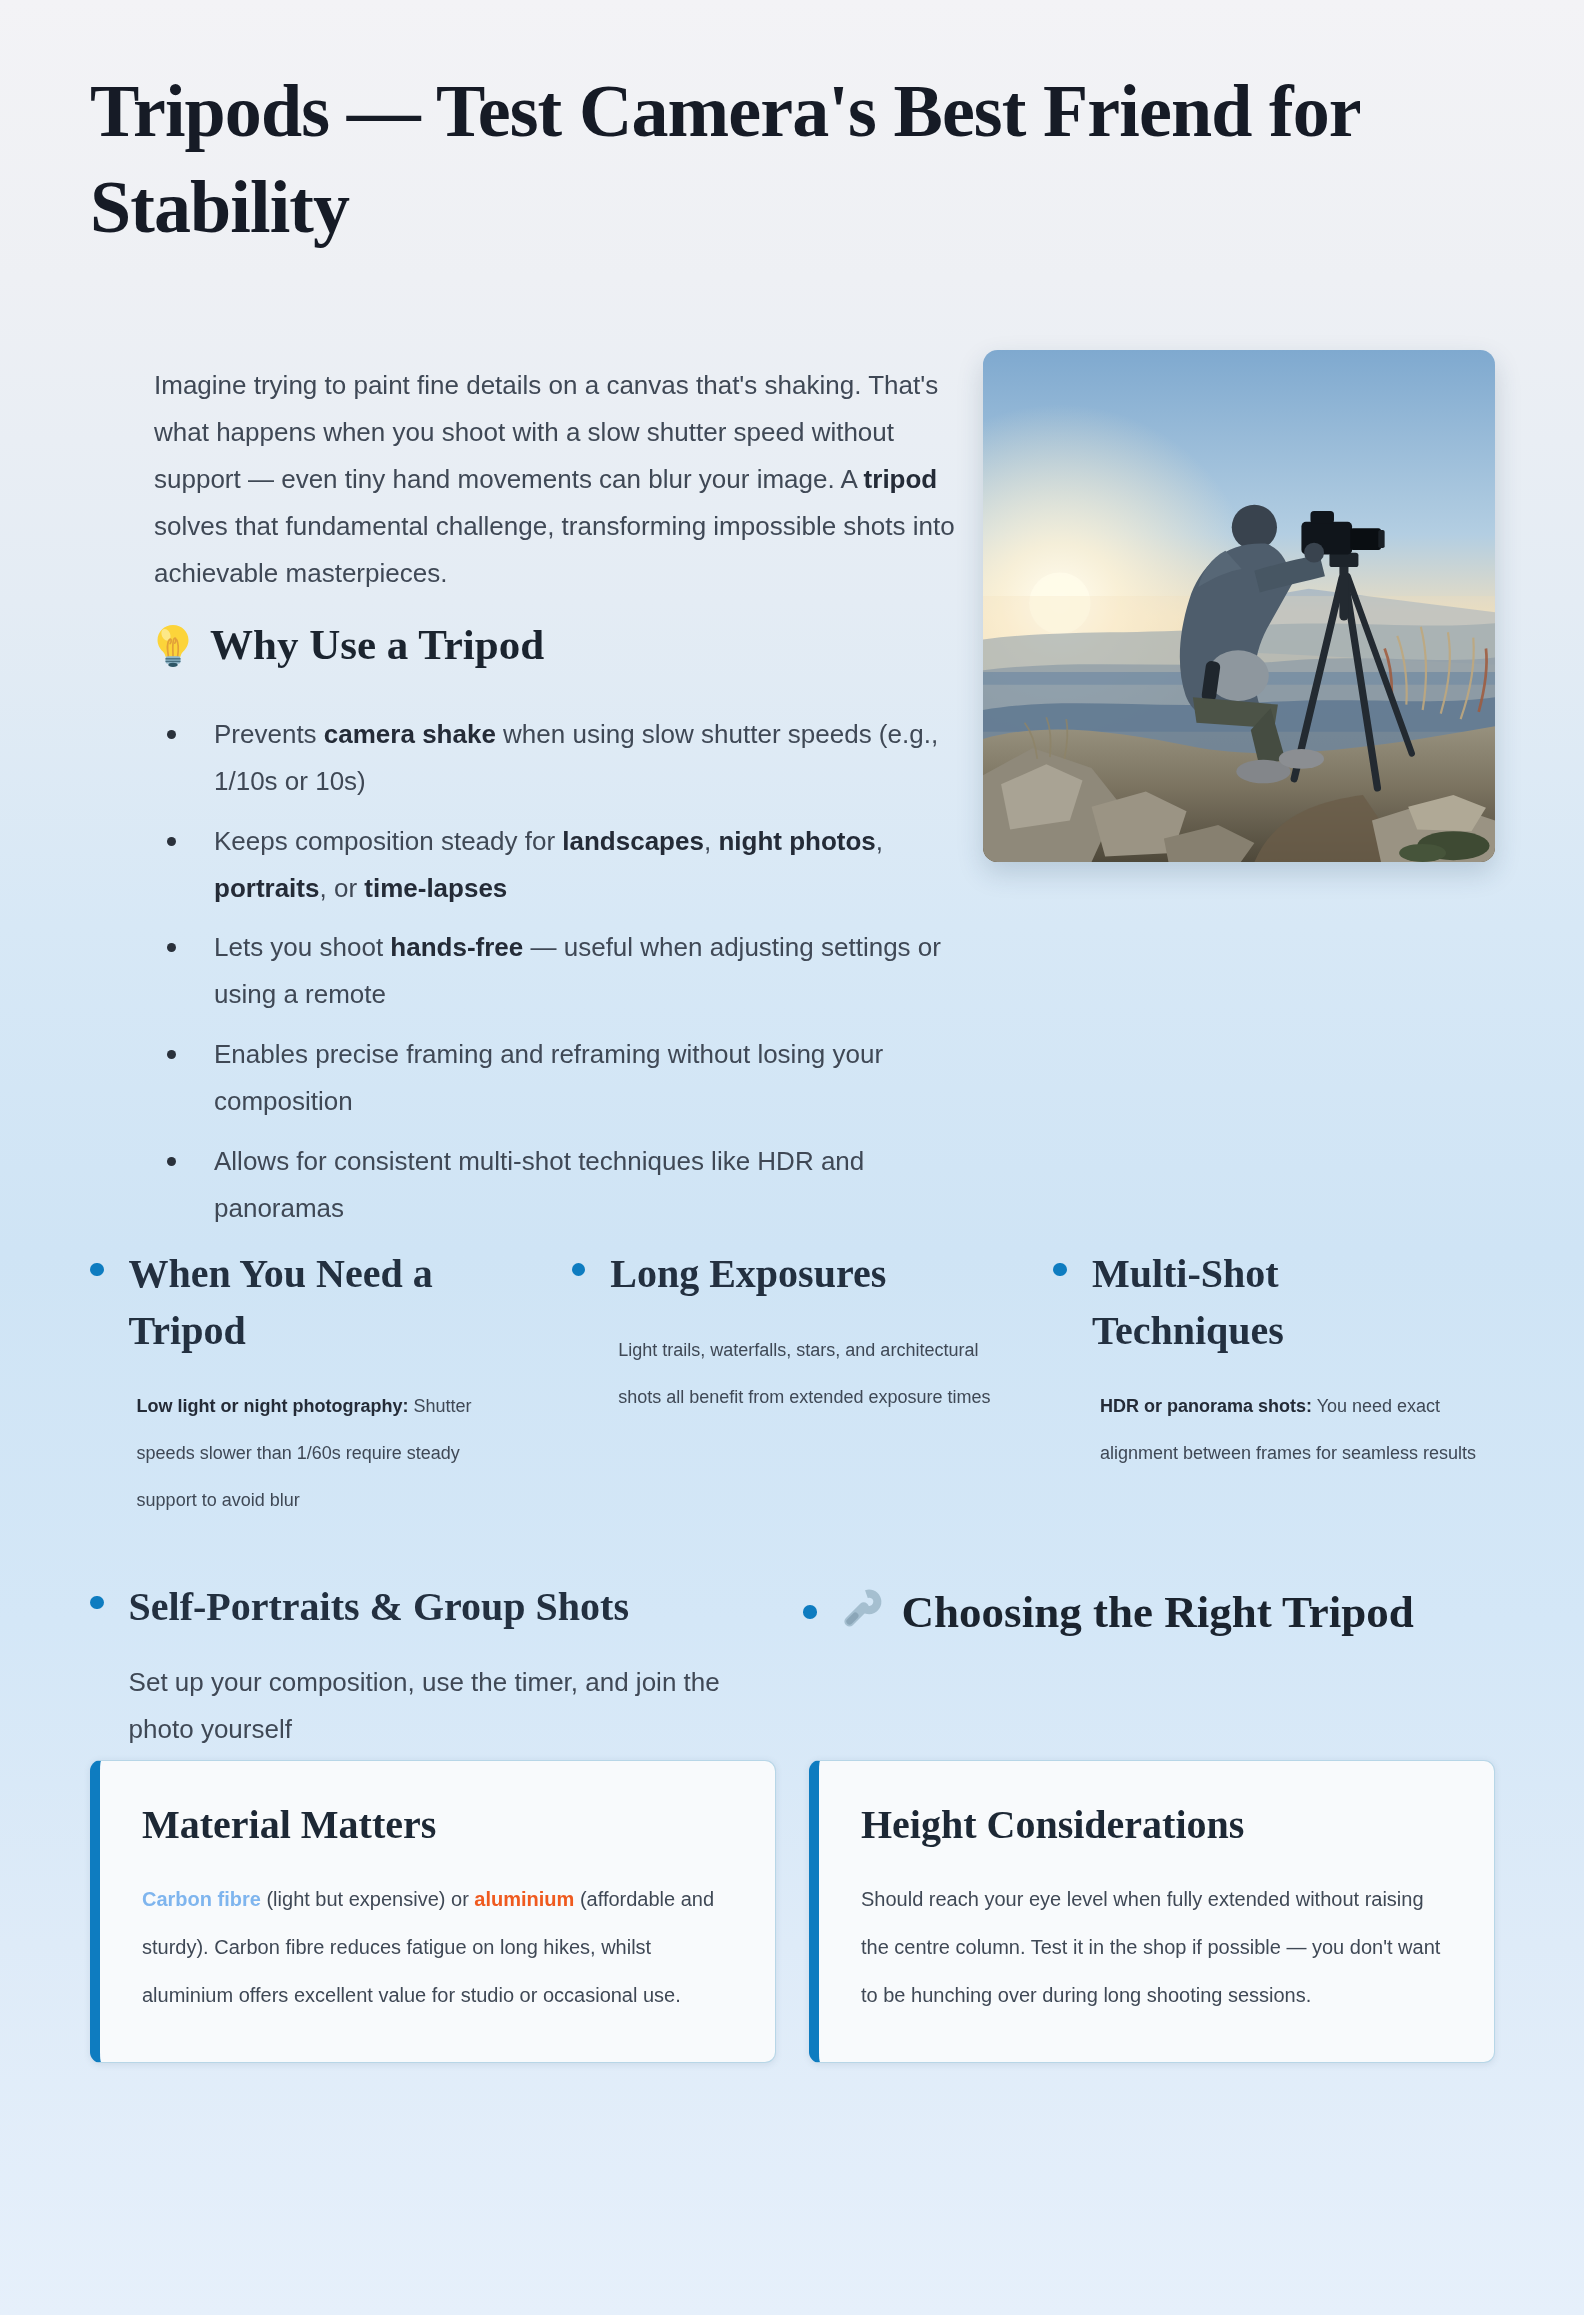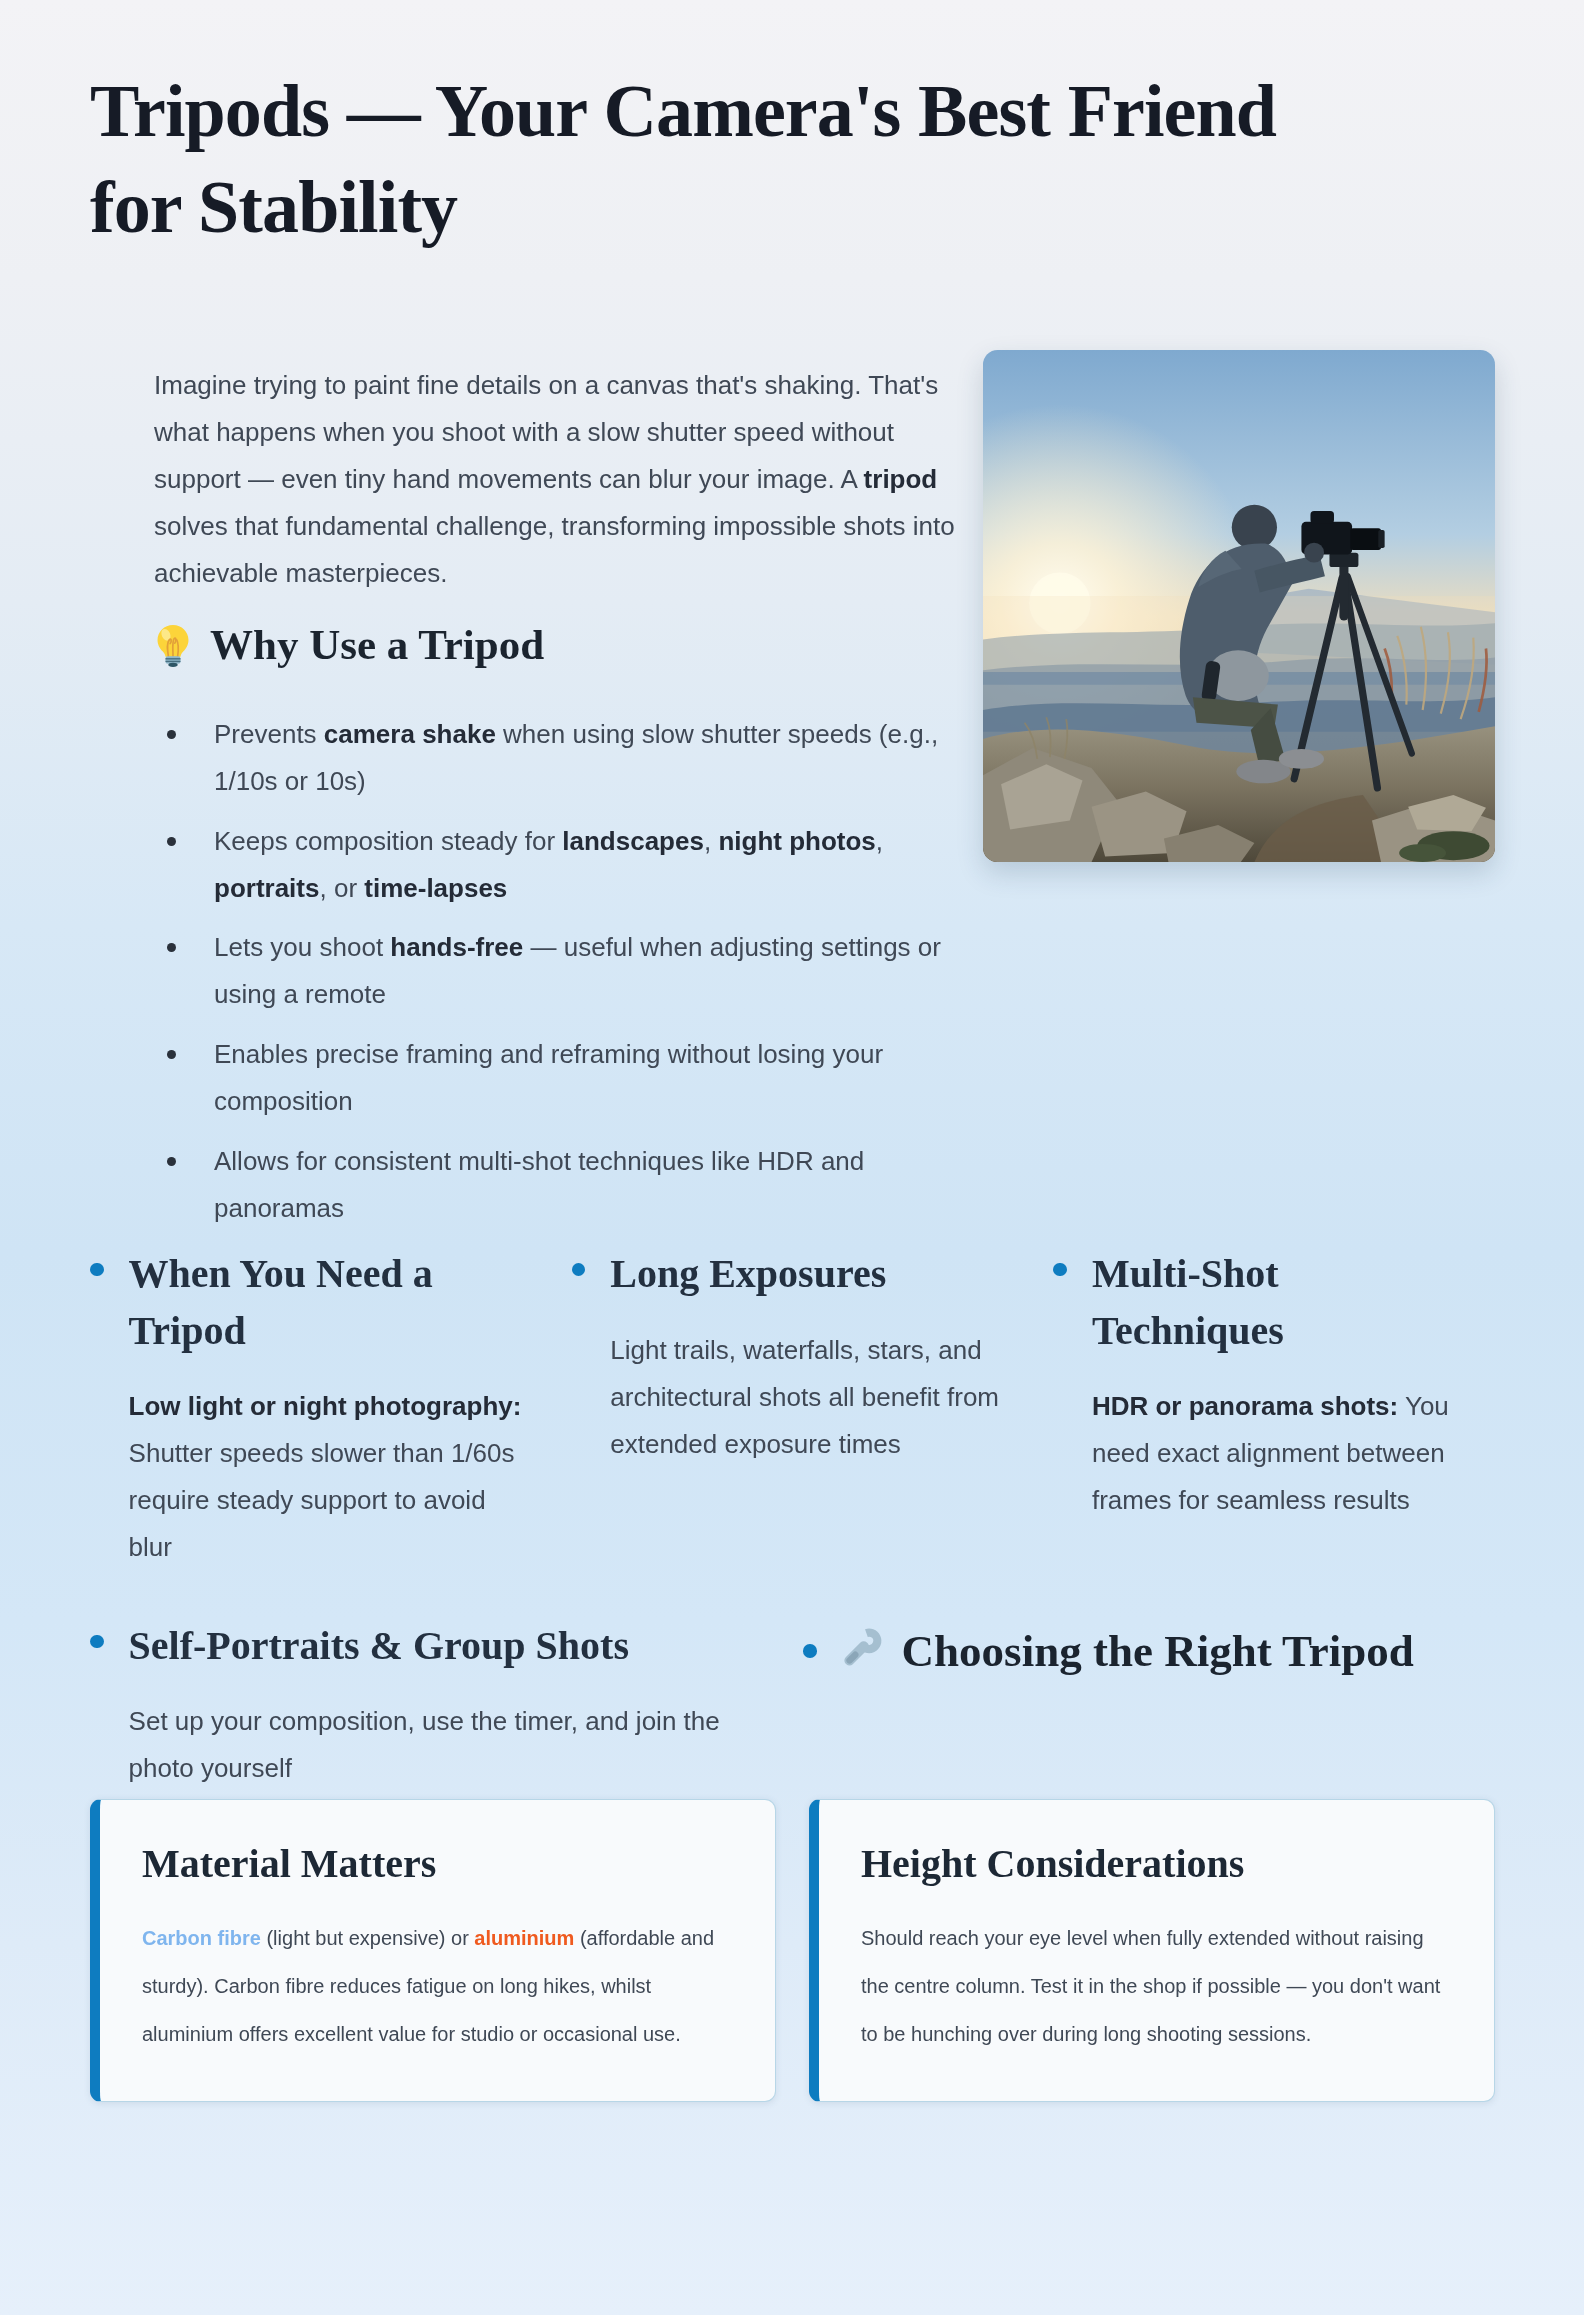--- a/index.html
+++ b/index.html
@@ -56,21 +56,21 @@
   .c-orange { color:#ef5a1f; font-weight:700; }
 
   .cols3 { margin-top:14.5px; display:flex; gap:40px; }
   .bullet-col { flex:1; display:flex; gap:25px; }
   .dot { flex:none; width:13.6px; height:13.6px; border-radius:50%; background:#0e7cc0; margin-top:16.3px; }
   .bullet-col h3 {
     font-family:"Liberation Serif","DejaVu Serif",serif;
     font-size:40px; line-height:1.42; font-weight:700; color:#233040;
     margin:0 0 23.5px 0; padding-right:54px;
   }
-  .bullet-col p { margin:0; font-size:26px; line-height:47px; color:#3f4855; }
+  .bullet-col p { margin:8px; font-size:18px; line-height:47px; color:#3f4855; }
 
   .row2 { margin-top:47px; display:flex; align-items:flex-start; }
   .self-col { flex:none; width:713px; display:flex; gap:25px; }
   .self-col h3 {
     font-family:"Liberation Serif","DejaVu Serif",serif;
     font-size:40px; line-height:1.4; font-weight:700; color:#233040; margin:0 0 23.5px 0;
   }
   .self-col p { margin:0; font-size:26px; line-height:47px; color:#3f4855; max-width:615px; }
   .choosing-col { display:flex; align-items:center; gap:18px; margin-top:5.4px; }
   .choosing-col .dot { margin-top:0; }
@@ -90,21 +90,21 @@
     font-family:"Liberation Serif","DejaVu Serif",serif;
     font-size:40px; font-weight:700; color:#1d2835; margin:0 0 23.5px 0; line-height:1.3;
   }
   .card p { margin:0; font-size:20px; line-height:48px; color:#3f4855; }
 </style>
 </head>
 <body>
 
 <div class="page">
 
-  <h1 class="title">Tripods — Your Camera's Best Friend for Stability</h1>
+  <h1 class="title">Tripods — Test Camera's Best Friend for Stability</h1>
 
   <div class="intro-row">
     <div class="intro-col">
       <p class="intro"><span>Imagine trying to paint fine details on a canvas that's shaking. That's what happens when you shoot with a slow shutter speed without support — even tiny hand movements can blur your image. A </span><span class="b">tripod</span><span> solves that fundamental challenge, transforming impossible shots into achievable masterpieces.</span></p>
 
       <section class="why">
         <div class="why-head">
           <span class="emoji-icon">
             <svg width="38" height="45" viewBox="0 0 40 48" aria-hidden="true">
               <path d="M20,2 C10.6,2 3.5,9.2 3.5,18 c0,5.6 2.9,9.3 5.4,12.2 1.6,1.9 2.8,3.6 3.1,5.8 h16 c0.3,-2.2 1.5,-3.9 3.1,-5.8 2.5,-2.9 5.4,-6.6 5.4,-12.2 C36.5,9.2 29.4,2 20,2 Z" fill="#fcd43a"></path>

